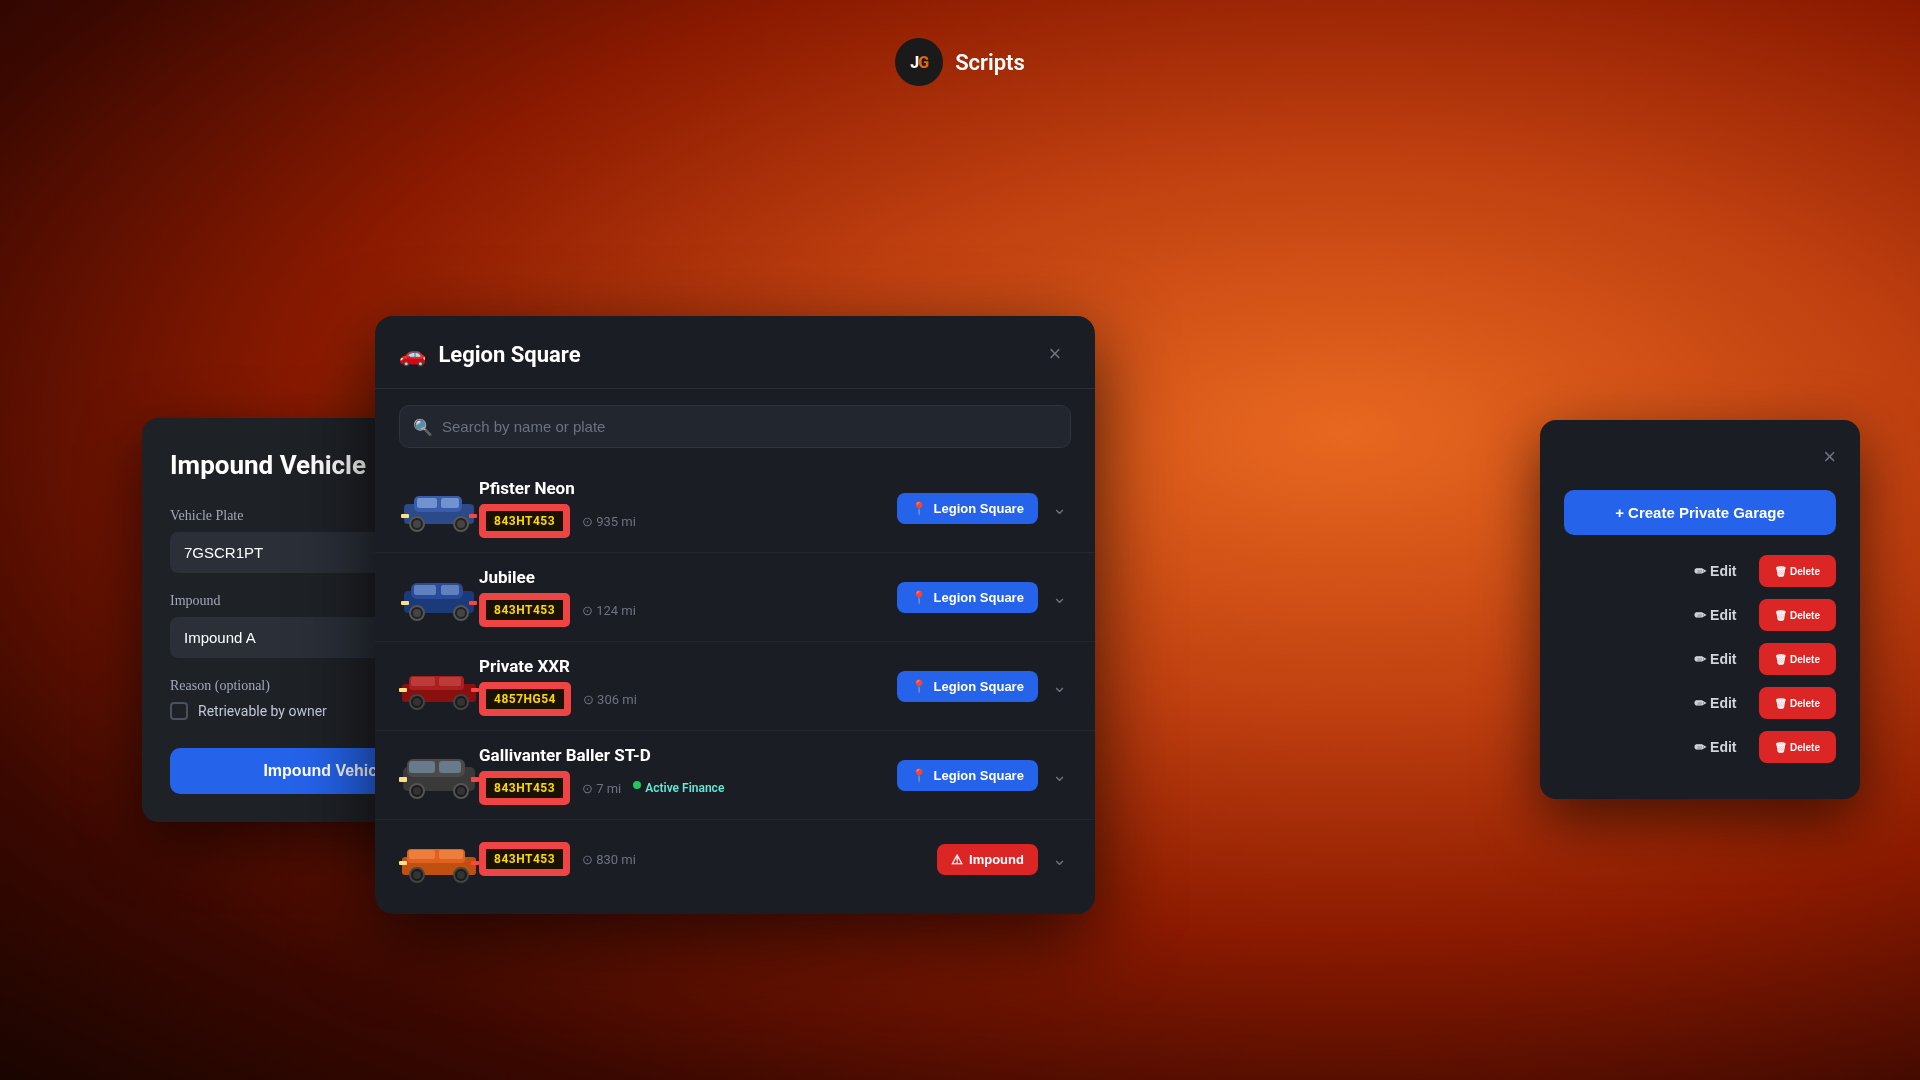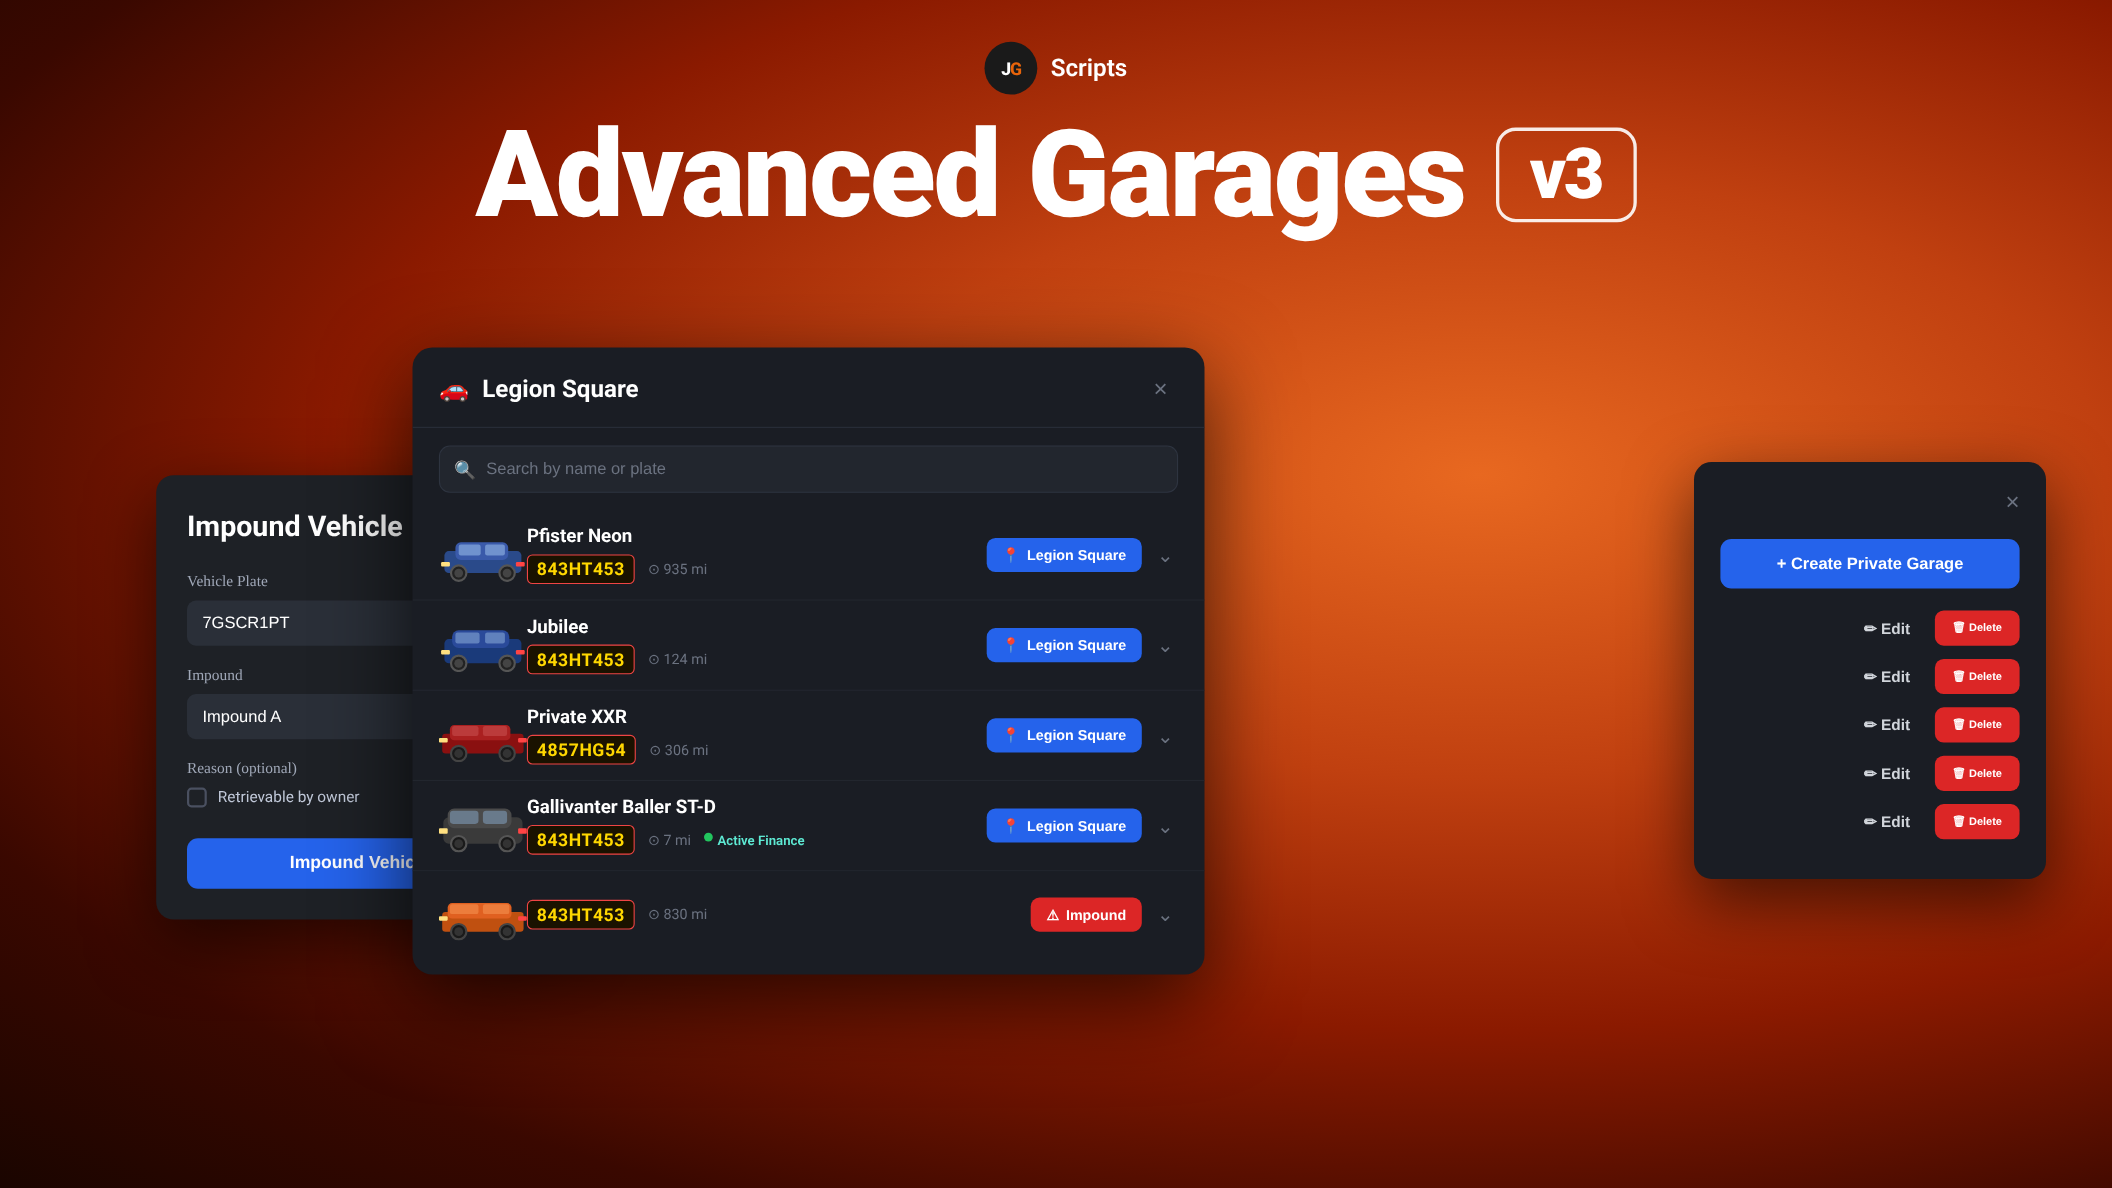--- a/index.html
+++ b/index.html
@@ -80,21 +80,21 @@
       font-size: 64px;
       font-weight: 900;
       color: #fff;
       line-height: 1;
     }
 
     
     .impound-panel {
       position: absolute;
       left: 142px;
-      top: 432px;
+      top: 418px;
       width: 370px;
       background: #1e2126;
       border-radius: 16px;
       padding: 32px 28px 28px;
       z-index: 20;
       box-shadow: 0 20px 60px rgba(0,0,0,0.6);
     }
 
     .impound-title {
       font-size: 26px;
@@ -280,23 +280,23 @@
     }
 
     .vehicle-meta {
       display: flex;
       align-items: center;
       gap: 12px;
     }
 
     .plate-badge {
       background: #1a1200;
-      border: 1px solid #ef4444;
+      border: 7px solid #ef4444;
       color: #ffd700;
-      font-size: 16px;
+      font-size: 12px;
       font-weight: 700;
       padding: 3px 8px;
       border-radius: 5px;
       letter-spacing: 0.5px;
     }
 
     .mileage {
       color: #6b7280;
       font-size: 13px;
       display: flex;
@@ -447,24 +447,20 @@
 
 <div class="bg-gradient"></div>
 
 <div class="header">
   <div class="logo-row">
     <div class="logo-badge">
       <span class="j">J</span>
         <span class="g" style="color:#e8640a;">G</span>
     </div>
     <span class="logo-text">Scripts</span>
-  </div>
-  <div class="main-title">
-    <span>Advanced Garages</span>
-    <div class="version-badge">v3</div>
   </div>
 </div>
 
 <div class="impound-panel">
   <div class="impound-title">Impound Vehicle</div>
 
   <div class="form-label">Vehicle Plate</div>
   <input class="form-input" type="text" value="7GSCR1PT" style="">
 
   <div class="form-label">Impound</div>

